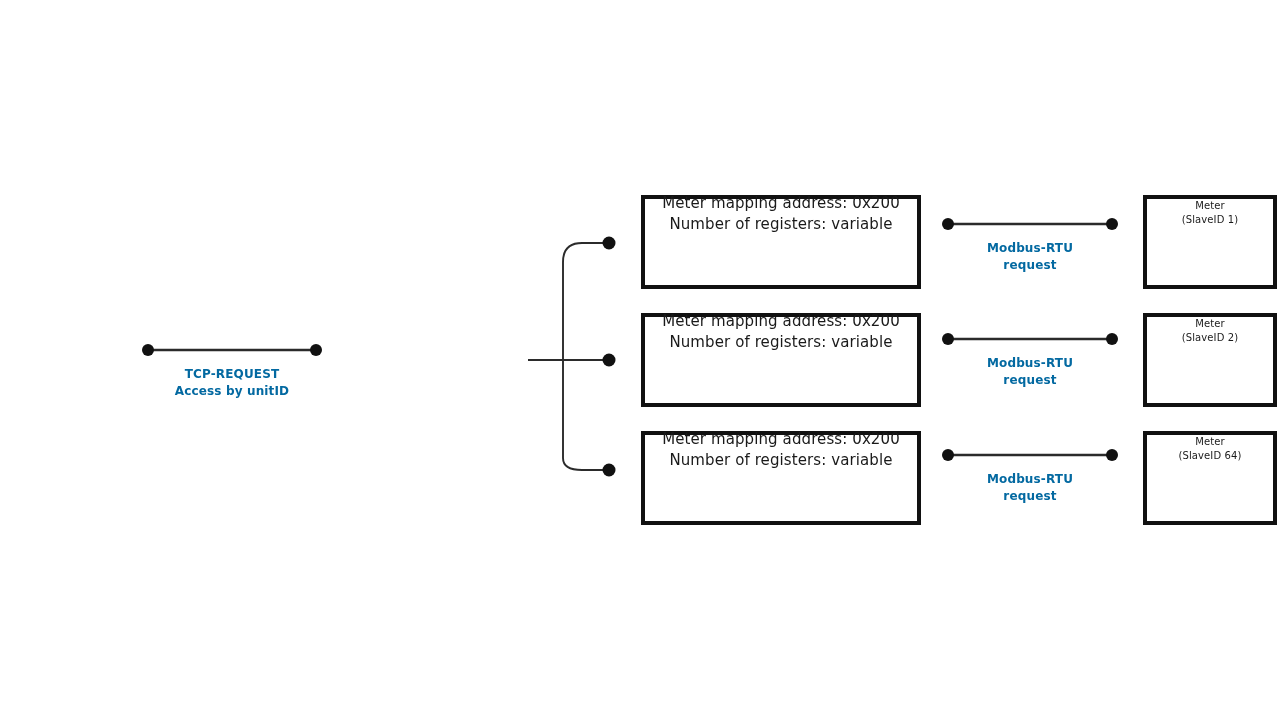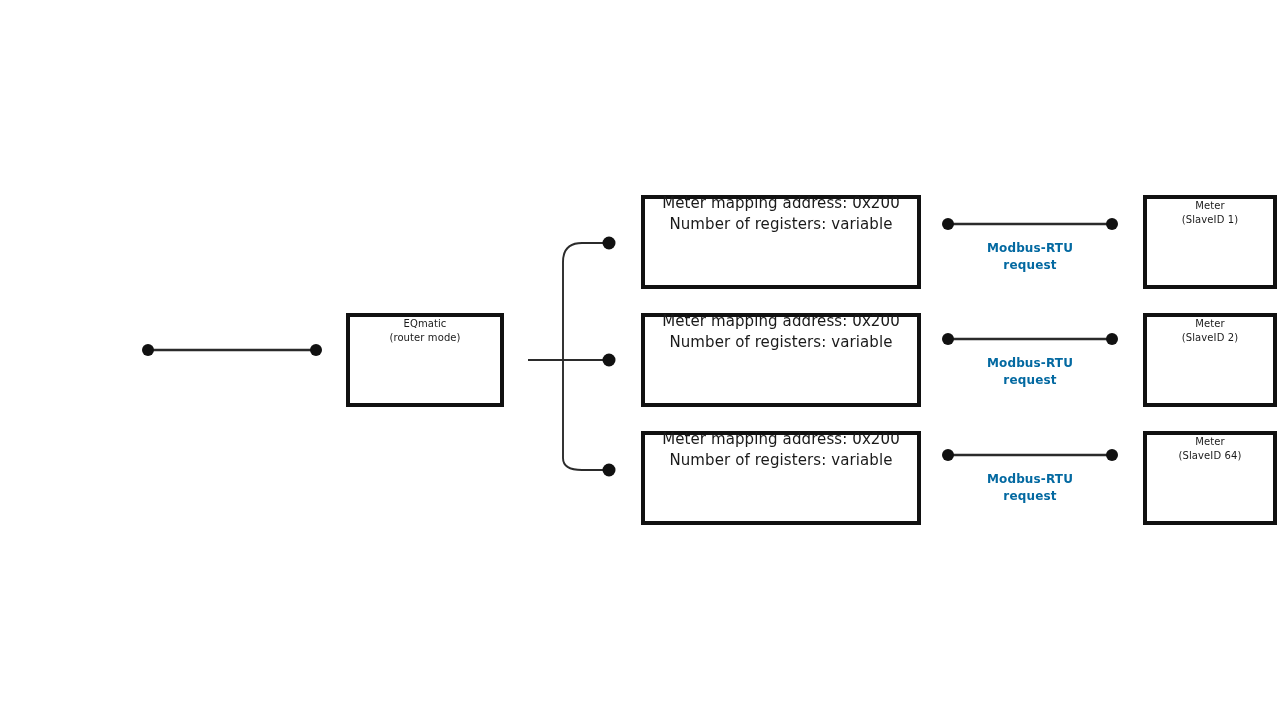--- a/index.html
+++ b/index.html
@@ -68,24 +68,20 @@
   .dot {
     fill: #111111;
   }
 </style>
 </head>
 <body>
 
 <div id="canvas">
 
 
-  <div class="node" style="left:346px; top:313px; width:158px; height:94px;">
-    <span class="node-text">EQmatic
-(router mode)</span>
-  </div>
 
   <div class="node wide" style="left:641px; top:195px; width:280px; height:94px;">
     <span class="node-text">Meter mapping address: 0x200
 Number of registers: variable</span>
   </div>
 
   <div class="node wide" style="left:641px; top:313px; width:280px; height:94px;">
     <span class="node-text">Meter mapping address: 0x200
 Number of registers: variable</span>
   </div>
@@ -139,20 +135,22 @@
       <circle class="dot" cx="1112" cy="339" r="6"></circle>
     </g>
 
     <g>
       <line class="wire" x1="948" y1="455" x2="1112" y2="455"></line>
       <circle class="dot" cx="948" cy="455" r="6"></circle>
       <circle class="dot" cx="1112" cy="455" r="6"></circle>
     </g>
   </svg>
 
+  <div class="edge-label" style="left:148px; top:366px; width:168px;">TCP-REQUEST
+Access by unitID</div>
 
   <div class="edge-label" style="left:948px; top:240px; width:164px;">Modbus-RTU
 request</div>
 
   <div class="edge-label" style="left:948px; top:355px; width:164px;">Modbus-RTU
 request</div>
 
   <div class="edge-label" style="left:948px; top:471px; width:164px;">Modbus-RTU
 request</div>
 

